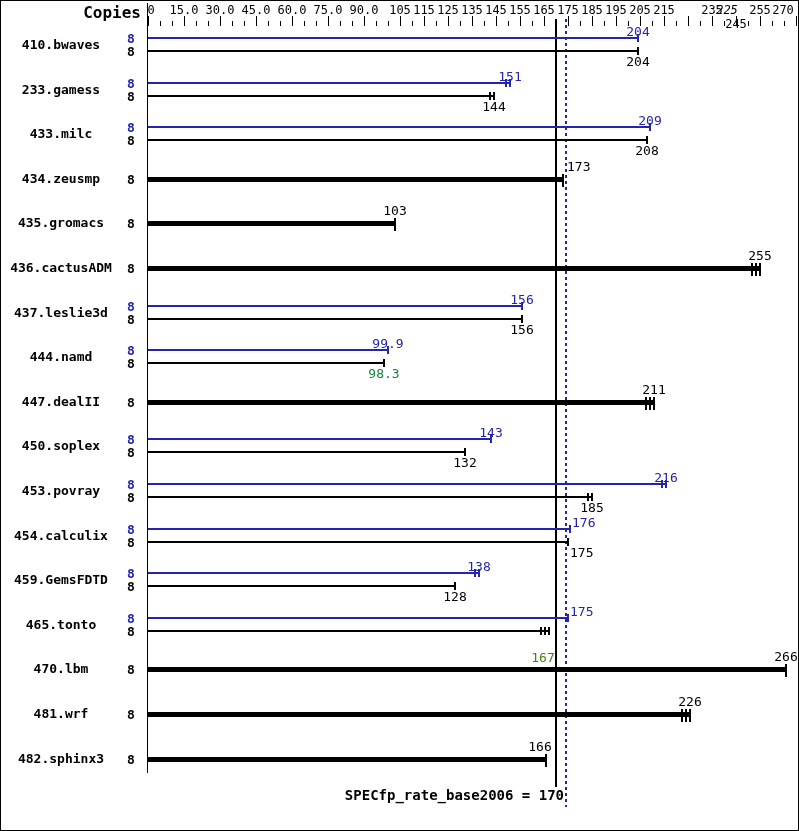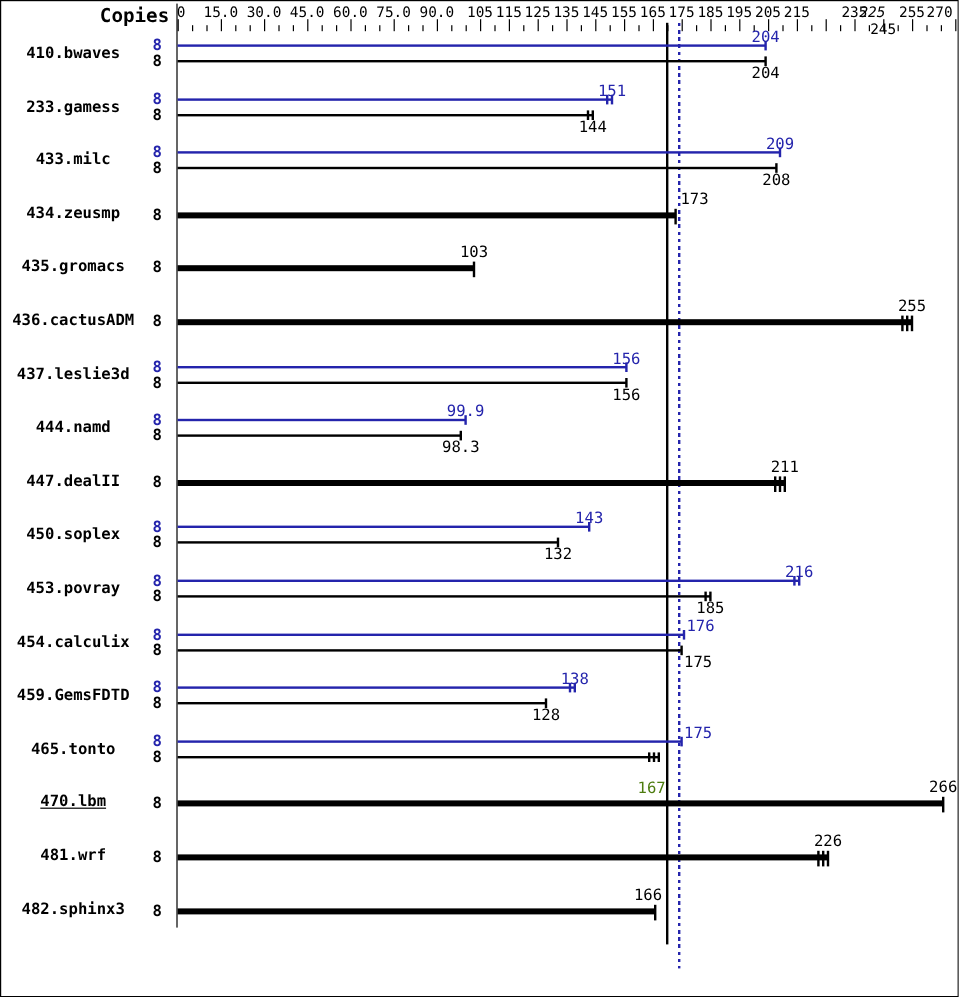--- a/index.html
+++ b/index.html
@@ -164,21 +164,21 @@
     <div class="abs val" style="left: 491px; top: 291px; width: 60px; text-align: center; color: rgb(36, 36, 172);">156</div>
     <div class="abs val" style="left: 491px; top: 321px; width: 60px; text-align: center; color: rgb(0, 0, 0);">156</div>
     <div class="abs bench-name" style="left: 2px; top: 348px; width: 116px;">444.namd</div>
     <div class="abs copies" style="left: 120px; top: 342px; width: 20px; color: rgb(36, 36, 172);">8</div>
     <div class="abs copies" style="left: 120px; top: 355px; width: 20px; color: rgb(0, 0, 0);">8</div>
     <div class="abs bar" style="left: 147px; top: 348px; width: 240px; background: rgb(36, 36, 172);"></div>
     <div class="abs bar" style="left: 147px; top: 361px; width: 236px; background: rgb(0, 0, 0);"></div>
     <div class="abs endtick" style="left: 386px; top: 345px; height: 8px; background: rgb(36, 36, 172);"></div>
     <div class="abs endtick" style="left: 382px; top: 358px; height: 8px; background: rgb(0, 0, 0);"></div>
     <div class="abs val" style="left: 357px; top: 335px; width: 60px; text-align: center; color: rgb(36, 36, 172);">99.9</div>
-    <div class="abs val" style="left: 353px; top: 365px; width: 60px; text-align: center; color: #000000;">98.3</div>
+    <div class="abs val" style="left: 353px; top: 365px; width: 60px; text-align: center; color: #15803d;">98.3</div>
     <div class="abs bench-name" style="left: 2px; top: 393px; width: 116px;">447.dealII</div>
     <div class="abs copies" style="left: 120px; top: 394px; width: 20px; color: rgb(0, 0, 0);">8</div>
     <div class="abs bar-single" style="left: 147px; top: 399px; width: 506px; background: rgb(0, 0, 0);"></div>
     <div class="abs endtick" style="left: 652px; top: 396px; height: 13px; background: rgb(0, 0, 0);"></div>
     <div class="abs endtick" style="left: 648px; top: 396px; height: 13px; background: rgb(0, 0, 0);"></div>
     <div class="abs endtick" style="left: 644px; top: 396px; height: 13px; background: rgb(0, 0, 0);"></div>
     <div class="abs val" style="left: 623px; top: 381px; width: 60px; text-align: center; color: rgb(0, 0, 0);">211</div>
     <div class="abs bench-name" style="left: 2px; top: 437px; width: 116px;">450.soplex</div>
     <div class="abs copies" style="left: 120px; top: 431px; width: 20px; color: rgb(36, 36, 172);">8</div>
     <div class="abs copies" style="left: 120px; top: 444px; width: 20px; color: rgb(0, 0, 0);">8</div>
@@ -222,30 +222,31 @@
     <div class="abs copies" style="left: 120px; top: 610px; width: 20px; color: rgb(36, 36, 172);">8</div>
     <div class="abs copies" style="left: 120px; top: 623px; width: 20px; color: rgb(0, 0, 0);">8</div>
     <div class="abs bar" style="left: 147px; top: 616px; width: 420px; background: rgb(36, 36, 172);"></div>
     <div class="abs bar" style="left: 147px; top: 629px; width: 401px; background: rgb(0, 0, 0);"></div>
     <div class="abs endtick" style="left: 566px; top: 613px; height: 8px; background: rgb(36, 36, 172);"></div>
     <div class="abs endtick" style="left: 547px; top: 626px; height: 8px; background: rgb(0, 0, 0);"></div>
     <div class="abs endtick" style="left: 543px; top: 626px; height: 8px; background: rgb(0, 0, 0);"></div>
     <div class="abs endtick" style="left: 539px; top: 626px; height: 8px; background: rgb(0, 0, 0);"></div>
     <div class="abs val" style="left: 569px; top: 603px; width: 60px; text-align: left; color: rgb(36, 36, 172);">175</div>
     <div class="abs val" style="left: 512px; top: 633px; width: 60px; text-align: center; color: #4d7c0f; margin-top: 16px;">167</div>
-    <div class="abs bench-name" style="left: 2px; top: 660px; width: 116px; text-decoration: underline;">470.lbm</div>
+    <div class="abs bench-name" style="left: 2px; top: 660px; width: 116px;">470.lbm</div>
     <div class="abs copies" style="left: 120px; top: 661px; width: 20px; color: rgb(0, 0, 0);">8</div>
     <div class="abs bar-single" style="left: 147px; top: 666px; width: 638px; background: rgb(0, 0, 0);"></div>
     <div class="abs endtick" style="left: 784px; top: 663px; height: 13px; background: rgb(0, 0, 0);"></div>
     <div class="abs val" style="left: 755px; top: 648px; width: 60px; text-align: center; color: rgb(0, 0, 0);">266</div>
     <div class="abs bench-name" style="left: 2px; top: 705px; width: 116px;">481.wrf</div>
     <div class="abs copies" style="left: 120px; top: 706px; width: 20px; color: rgb(0, 0, 0);">8</div>
     <div class="abs bar-single" style="left: 147px; top: 711px; width: 542px; background: rgb(0, 0, 0);"></div>
     <div class="abs endtick" style="left: 688px; top: 708px; height: 13px; background: rgb(0, 0, 0);"></div>
     <div class="abs endtick" style="left: 684px; top: 708px; height: 13px; background: rgb(0, 0, 0);"></div>
     <div class="abs endtick" style="left: 680px; top: 708px; height: 13px; background: rgb(0, 0, 0);"></div>
     <div class="abs val" style="left: 659px; top: 693px; width: 60px; text-align: center; color: rgb(0, 0, 0);">226</div>
     <div class="abs bench-name" style="left: 2px; top: 750px; width: 116px;">482.sphinx3</div>
     <div class="abs copies" style="left: 120px; top: 751px; width: 20px; color: rgb(0, 0, 0);">8</div>
     <div class="abs bar-single" style="left: 147px; top: 756px; width: 398px; background: rgb(0, 0, 0);"></div>
     <div class="abs endtick" style="left: 544px; top: 753px; height: 13px; background: rgb(0, 0, 0);"></div>
     <div class="abs val" style="left: 509px; top: 738px; width: 60px; text-align: center; color: rgb(0, 0, 0);">166</div>
+    <div class="abs summary" style="left: 263px; top: 786px; width: 300px; text-align: right; color: rgb(0, 0, 0);">SPECfp_rate_base2006 = 170</div>
   </div>
 
 </body></html>

